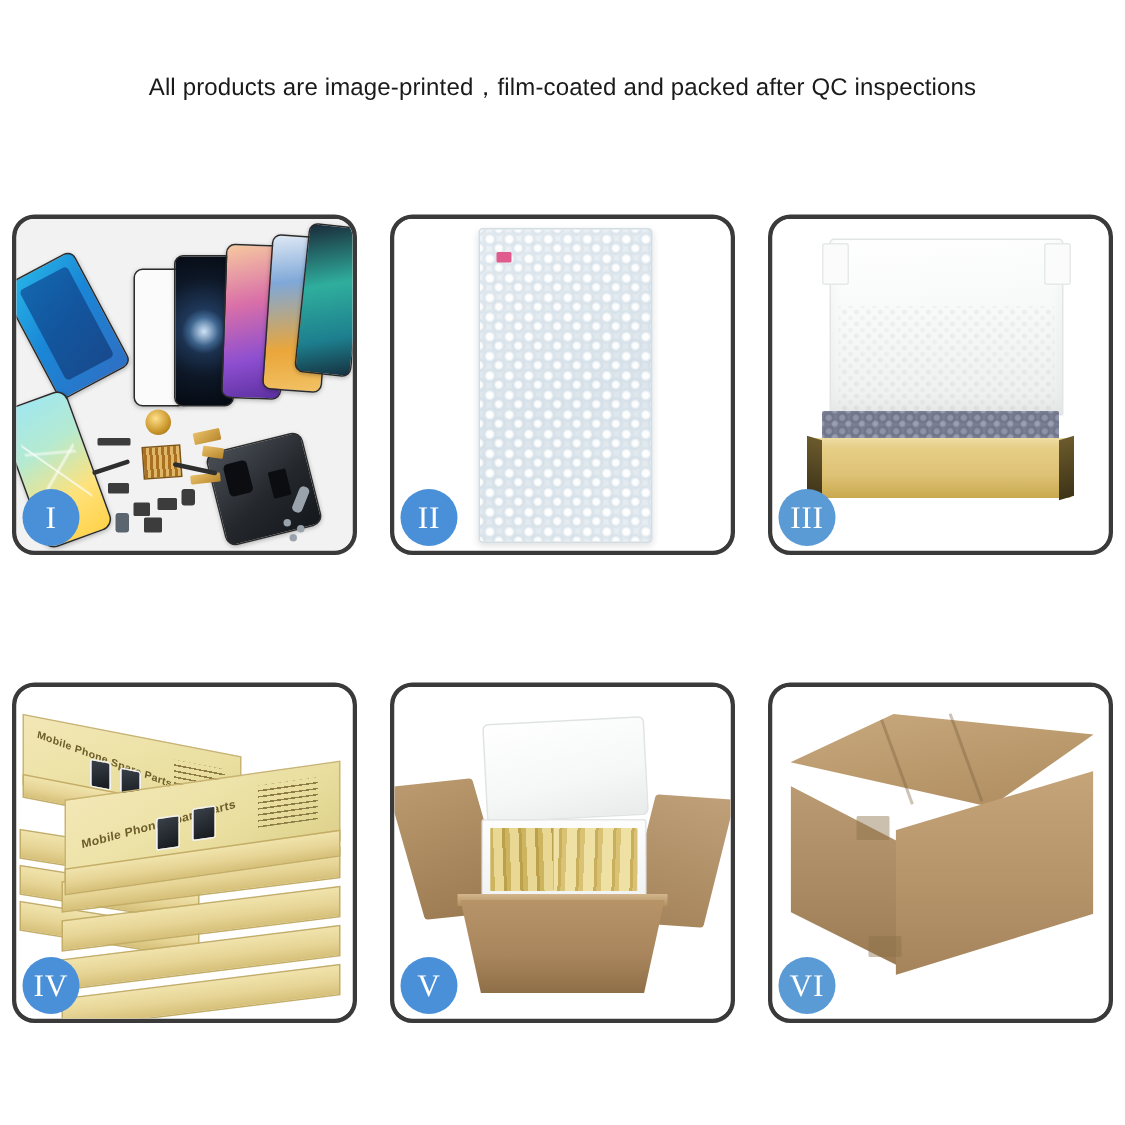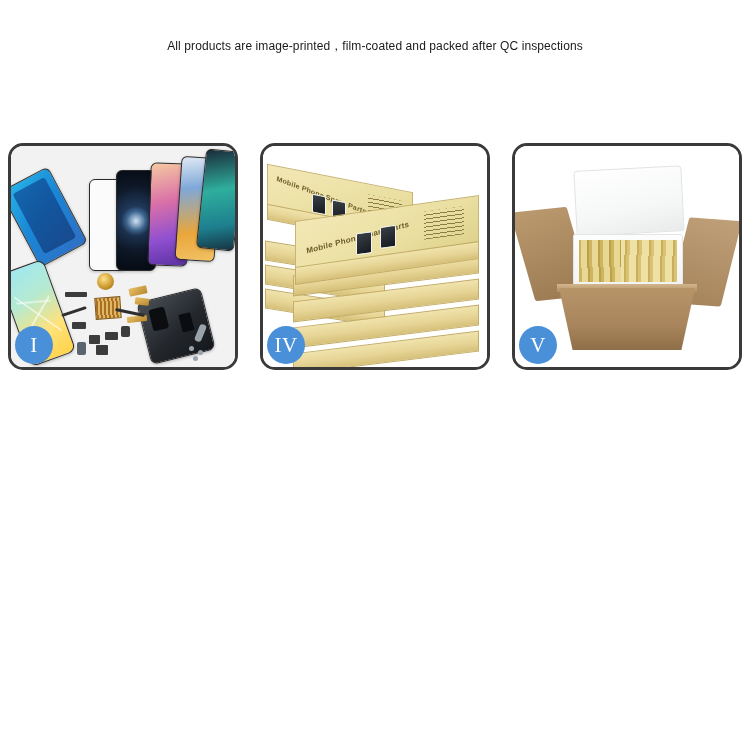--- a/index.html
+++ b/index.html
@@ -19,24 +19,24 @@
   .main-title {
     font-size: 34px;
     font-weight: bold;
     color: #111111;
     letter-spacing: 1.2px;
     line-height: 42px;
     white-space: nowrap;
   }
 
   .sub-title {
-    font-size: 12px;
+    font-size: 16px;
     color: #1a1a1a;
     letter-spacing: 0.1px;
-    margin-top: 8px;
+    margin-top: 18px;
     white-space: nowrap;
   }
 
   
   .grid {
     position: absolute;
     top: 143px;
     left: 8px;
     width: 734px;
     display: grid;
@@ -426,21 +426,41 @@
       <div class="chip-gold" style="left:124px;top:152px;width:14px;height:7px;transform:rotate(8deg);"></div>
       <div class="chip-gold" style="left:116px;top:170px;width:20px;height:6px;transform:rotate(-6deg);"></div>
       <div class="cable" style="left:50px;top:164px;width:26px;transform:rotate(-18deg);"></div>
       <div class="cable" style="left:104px;top:165px;width:30px;transform:rotate(12deg);"></div>
       <div class="chip" style="left:186px;top:178px;width:7px;height:18px;background:#9aa3ac;border-radius:3px;transform:rotate(22deg);"></div>
       <div class="chip" style="left:178px;top:200px;width:5px;height:5px;background:#9aa3ac;border-radius:50%;box-shadow:9px 4px 0 0 #9aa3ac, 4px 10px 0 0 #9aa3ac;"></div>
     </div>
     <div class="badge">I</div>
   </div>
 
-
+  <div class="panel">
+    <div class="panel-inner p2">
+      <div class="screen-part"></div>
+      <div class="flex-strip"></div>
+      <div class="connector"></div>
+      <div class="pink-tab"></div>
+      <div class="bubblewrap"></div>
+    </div>
+    <div class="badge">II</div>
+  </div>
+
+  <div class="panel">
+    <div class="panel-inner p3">
+      <div class="foam-lid"></div>
+      <div class="foam-texture"></div>
+      <div class="tray-bubble"></div>
+      <div class="tray-lip"></div>
+      <div class="tray-front"></div>
+    </div>
+    <div class="badge light">III</div>
+  </div>
 
   <div class="panel">
     <div class="panel-inner p4">
 
       <div class="stack-box" style="left:2px;top:104px;width:120px;height:20px;transform:skewY(9deg);"></div>
       <div class="stack-box" style="left:2px;top:128px;width:120px;height:20px;transform:skewY(9deg);"></div>
       <div class="stack-box" style="left:2px;top:152px;width:120px;height:20px;transform:skewY(9deg);"></div>
 
       <div class="stack-box" style="left:30px;top:118px;width:186px;height:21px;transform:skewY(-7deg);"></div>
       <div class="stack-box" style="left:30px;top:144px;width:186px;height:21px;transform:skewY(-7deg);"></div>
@@ -473,14 +493,26 @@
       <div class="foam-box-lid"></div>
       <div class="foam-box"></div>
       <div class="yellow-stack"></div>
       <div class="yellow-stack2"></div>
       <div class="carton-rim"></div>
       <div class="carton-body"></div>
     </div>
     <div class="badge">V</div>
   </div>
 
+  <div class="panel">
+    <div class="panel-inner p6">
+      <div class="carton6-top"></div>
+      <div class="carton6-left"></div>
+      <div class="carton6-right"></div>
+      <div class="seam" style="left:82px;top:20px;width:2px;height:60px;transform:rotate(-20deg);"></div>
+      <div class="seam" style="left:128px;top:16px;width:2px;height:62px;transform:rotate(-20deg);"></div>
+      <div class="tape-tab" style="left:56px;top:86px;width:22px;height:16px;"></div>
+      <div class="tape-tab" style="left:64px;top:166px;width:22px;height:14px;"></div>
+    </div>
+    <div class="badge light">VI</div>
+  </div>
 
 </div>
 
 </body></html>

